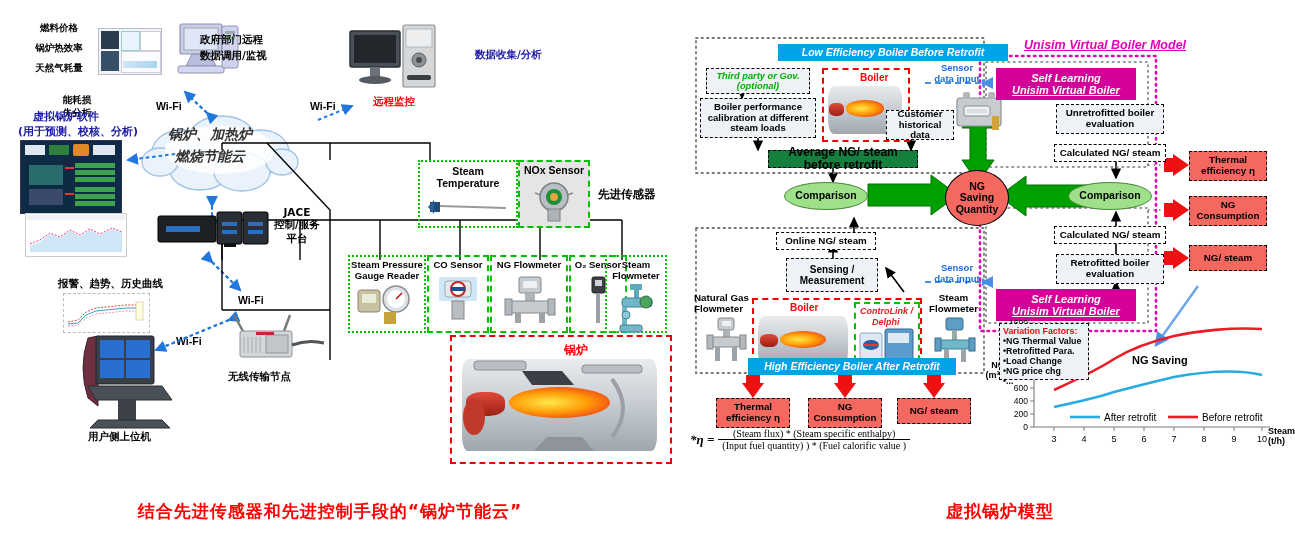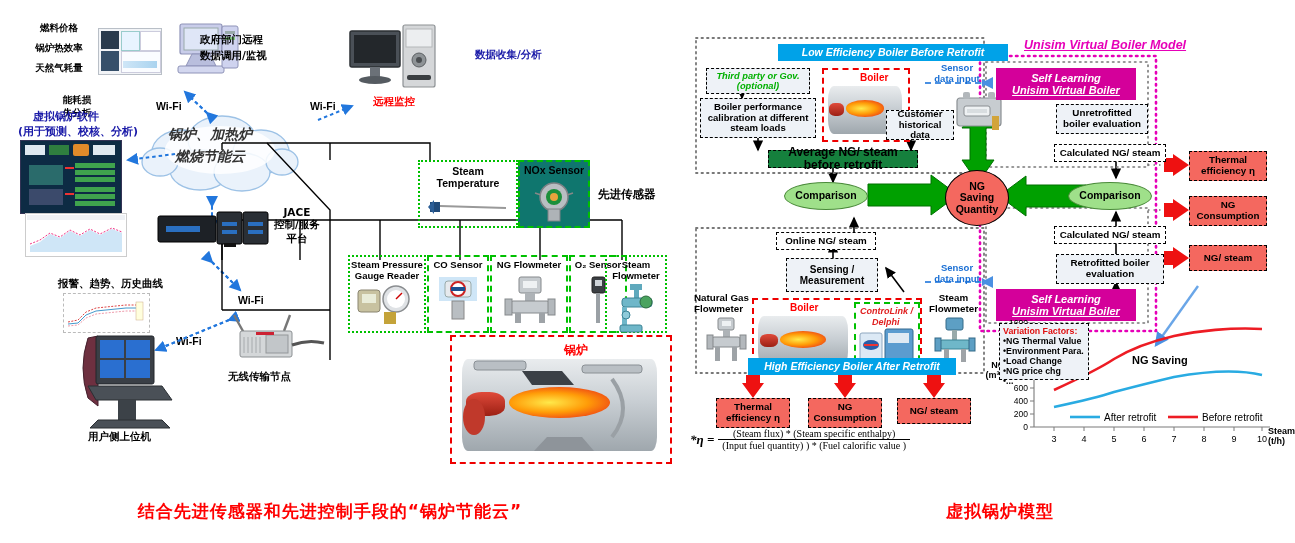--- a/index.html
+++ b/index.html
@@ -248,21 +248,21 @@
   <div class="abs cn" style="left:228px;top:370px;font-size:10.5px;color:#000;">无线传输节点</div>
 
   <div class="abs box greendot" style="left:418px;top:160px;width:100px;height:68px;flex-direction:column;justify-content:flex-start;padding-top:4px;">
     <div class="lbl">Steam Temperature</div>
     <svg width="84" height="22" viewBox="0 0 84 22" style="margin-top:8px;">
       <path d="M4 4 L14 4 L14 14 L4 14 Z" fill="#1f4a7a"></path>
       <path d="M14 8 L80 10" stroke="#999" stroke-width="2"></path>
       <path d="M2 9 L8 2 L8 16 Z" fill="#2a5d96"></path>
     </svg>
   </div>
-  <div class="abs box greendash" style="left:518px;top:160px;width:72px;height:68px;flex-direction:column;justify-content:flex-start;padding-top:3px;background:#0f766e;">
+  <div class="abs box greendash" style="left:518px;top:160px;width:72px;height:68px;flex-direction:column;justify-content:flex-start;padding-top:3px;background:#e5e5e5;">
     <div class="lbl">NOx Sensor</div>
     <svg width="46" height="44" viewBox="0 0 46 44" style="margin-top:2px;">
       <circle cx="23" cy="18" r="14" fill="#b9bec2" stroke="#7c8185" stroke-width="1.5"></circle>
       <circle cx="23" cy="18" r="8" fill="#1b8f3a"></circle>
       <circle cx="23" cy="18" r="4" fill="#e8a33d"></circle>
       <rect x="17" y="30" width="12" height="12" fill="#aeb3b7" stroke="#7c8185"></rect>
       <line x1="4" y1="14" x2="10" y2="16" stroke="#888" stroke-width="1.6"></line>
       <line x1="42" y1="14" x2="36" y2="16" stroke="#888" stroke-width="1.6"></line>
     </svg>
   </div>
@@ -533,21 +533,21 @@
 
   <div class="abs box magenta" style="left:310px;top:68px;width:140px;height:32px;flex-direction:column;">
     <div>Self Learning</div>
     <div style="text-decoration:underline;">Unisim Virtual Boiler</div>
   </div>
   <div class="abs box magenta" style="left:310px;top:289px;width:140px;height:32px;flex-direction:column;">
     <div>Self Learning</div>
     <div style="text-decoration:underline;">Unisim Virtual Boiler</div>
   </div>
 
-  <div class="abs box dashbox" style="left:370px;top:104px;width:92px;height:30px;font-size:9.8px;padding:1px 2px;">Unretrofitted boiler evaluation</div>
+  <div class="abs box dashbox" style="left:370px;top:104px;width:108px;height:30px;font-size:9.8px;padding:1px 2px;">Unretrofitted boiler evaluation</div>
   <div class="abs box dashbox" style="left:368px;top:144px;width:112px;height:18px;font-size:9.8px;background:#fff;">Calculated NG/ steam</div>
 
   <div class="abs box greenell" style="left:382px;top:182px;width:84px;height:28px;">Comparison</div>
 
   <div class="abs box dashbox" style="left:368px;top:226px;width:112px;height:18px;font-size:9.8px;background:#fff;">Calculated NG/ steam</div>
   <div class="abs box dashbox" style="left:370px;top:254px;width:108px;height:30px;font-size:9.8px;padding:1px 2px;">Retrofitted boiler evaluation</div>
 
   <div class="abs box redbox" style="left:503px;top:151px;width:78px;height:30px;flex-direction:column;font-size:9.8px;">
     <div>Thermal</div>
     <div>efficiency η</div>
@@ -624,21 +624,21 @@
     <div class="abs" style="left:286px;top:108px;font-size:9px;font-weight:bold;">
       <div>Steam</div>
       <div>(t/h)</div>
     </div>
     <div class="abs" style="left:150px;top:36px;font-size:11px;font-weight:bold;color:#000;">NG Saving</div>
   </div>
 
   <div class="abs" style="left:313px;top:323px;width:90px;height:57px;border:1.4px dashed #000;background:#eef2f7;padding:2px 3px;box-sizing:border-box;">
     <div style="font-size:8.8px;font-weight:bold;color:#e01010;">Variation Factors:</div>
     <div style="font-size:8.8px;font-weight:bold;">•NG Thermal Value</div>
-    <div style="font-size:8.8px;font-weight:bold;">•Environment Para.</div>
+    <div style="font-size:8.8px;font-weight:bold;">•Retrofitted Para.</div>
     <div style="font-size:8.8px;font-weight:bold;">•Load  Change</div>
     <div style="font-size:8.8px;font-weight:bold;">•NG price chg</div>
     <div style="font-size:8.8px;font-weight:bold;">•...</div>
   </div>
 
   <div class="abs" style="left:4px;top:428px;display:flex;align-items:center;font-family:'Liberation Serif',serif;">
     <div style="font-size:13px;font-weight:bold;font-style:italic;margin-right:4px;">*η =</div>
     <div style="display:flex;flex-direction:column;align-items:center;">
       <div style="font-size:10px;padding:0 4px;">(Steam flux) * (Steam specific enthalpy)</div>
       <div style="height:1px;background:#000;width:100%;"></div>

